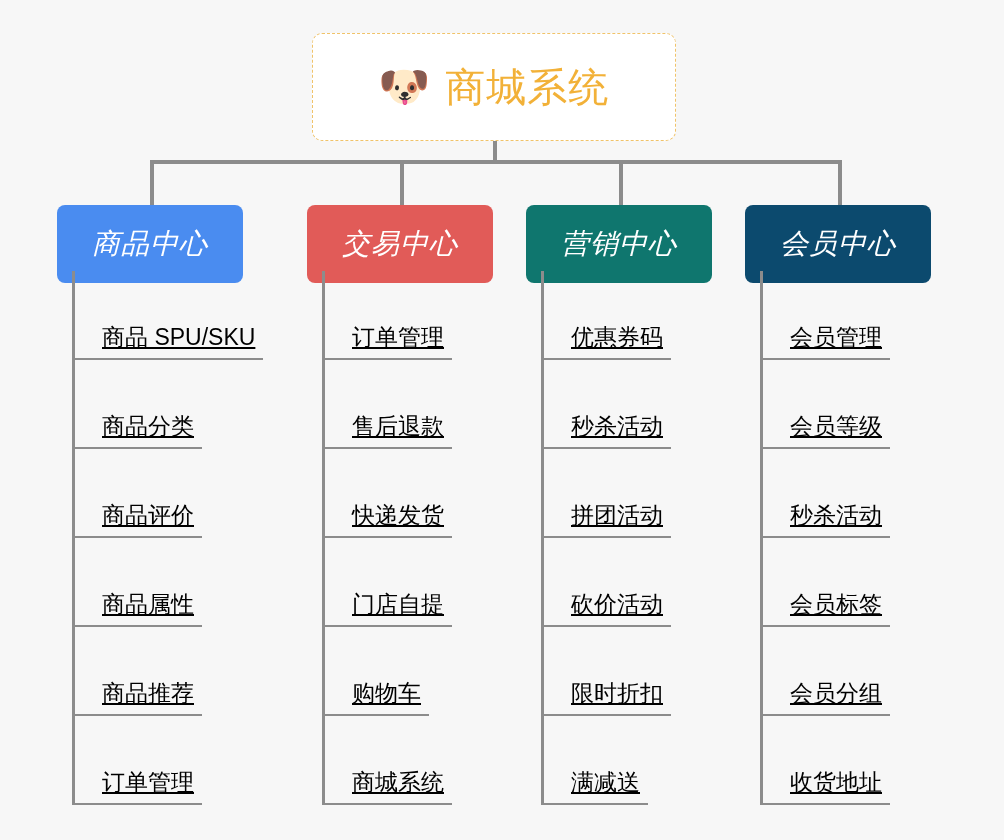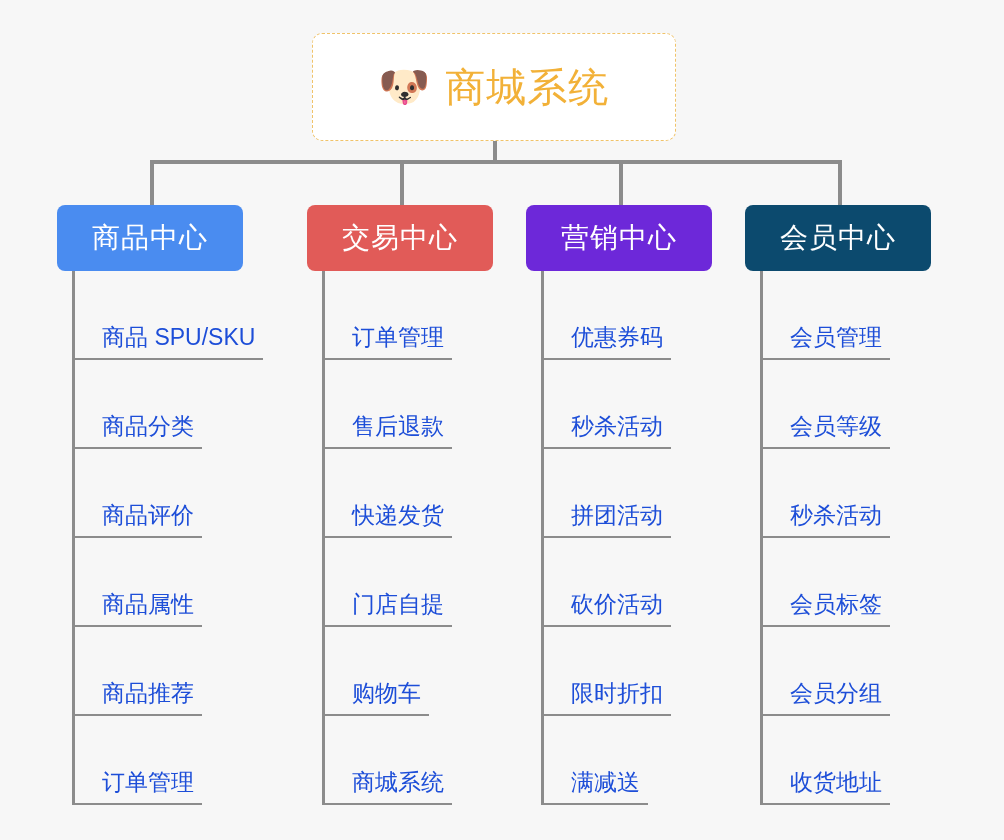--- a/index.html
+++ b/index.html
@@ -69,26 +69,27 @@
   .conn-drop {           
     top: 160px;
     width: 4px;
     height: 45px;
   }
 
   
   .branch {
     position: absolute;
     top: 205px;
-    height: 66px;
+    height: 78px;
     border-radius: 8px;
     display: flex;
     align-items: center;
     justify-content: center;
     box-sizing: border-box;
+    font-style: italic;
   }
   .branch-label {
     font-size: 28px;
     color: #ffffff;
     letter-spacing: 1px;
     white-space: nowrap;
   }
 
   
   .leaf-col {
@@ -103,25 +104,26 @@
     background: #8c8c8c;
   }
   .leaf-item {
     position: relative;
     height: 89px;
     display: flex;
     align-items: flex-end;
   }
   .leaf-text {
     font-size: 23px;
-    color: #1d4ed8;
+    color: #000000;
     white-space: nowrap;
     padding: 0 8px 6px 30px;
     border-bottom: 2px solid #8c8c8c;
     line-height: 1.25;
+    text-decoration: underline;
   }
 </style>
 </head>
 <body>
 
 <div id="mindmap">
 
   <div class="root-node">
     <span class="root-emoji">🐶</span>
     <span class="root-title">商城系统</span>
@@ -136,21 +138,21 @@
       <div class="conn conn-drop" style="left: 838px; background: rgb(140, 140, 140);"></div>
     </div>
 
   <div id="branches">
       <div class="branch" style="left: 57px; width: 186px; background: rgb(74, 140, 240);">
         <span class="branch-label">商品中心</span>
       </div>
       <div class="branch" style="left: 307px; width: 186px; background: rgb(225, 91, 88);">
         <span class="branch-label">交易中心</span>
       </div>
-      <div class="branch" style="left: 526px; width: 186px; background: #6d28d9;">
+      <div class="branch" style="left: 526px; width: 186px; background: #0f766e;">
         <span class="branch-label">营销中心</span>
       </div>
       <div class="branch" style="left: 745px; width: 186px; background: #0c4a6e;">
         <span class="branch-label">会员中心</span>
       </div>
     </div>
   <div id="columns">
       <div class="leaf-col" style="left: 72px;">
         <div class="leaf-trunk" style="background: rgb(140, 140, 140); height: 534px;"></div>
         <div class="leaf-item">

